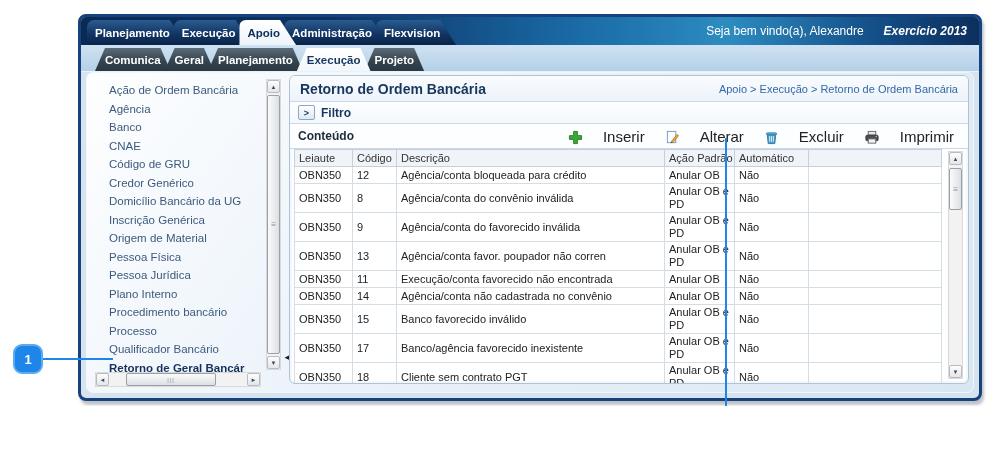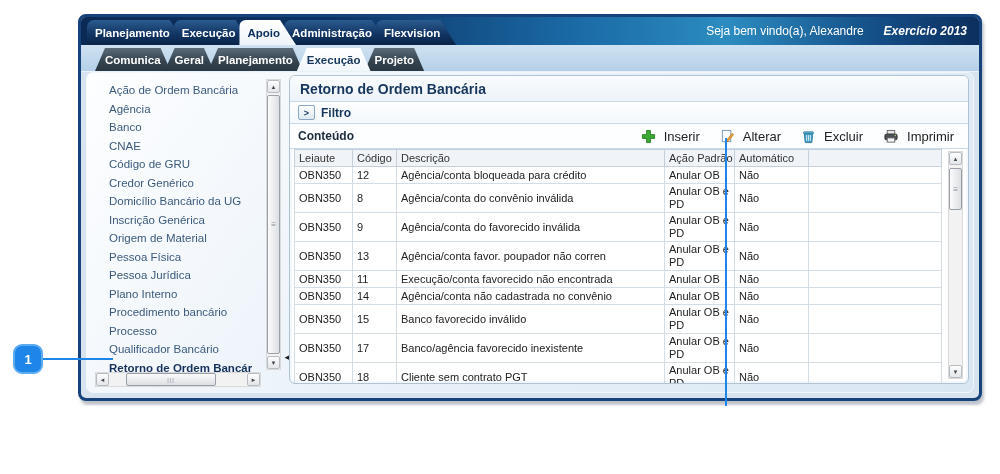--- a/index.html
+++ b/index.html
@@ -77,21 +77,21 @@
   .filtro-row { height:22px; flex:0 0 22px; display:flex; align-items:center; padding:0 8px;
     background:linear-gradient(to bottom,#fdfeff,#f3f8fc); border-bottom:1px solid #c9d9e7; }
   .filter-toggle { width:17px; height:15px; margin-right:6px; border:1px solid #8ba6bf; border-radius:2px;
     background:linear-gradient(to bottom,#ffffff,#dce8f2); font-size:9px; font-weight:bold; color:#17365d;
     display:flex; align-items:center; justify-content:center; cursor:pointer; }
   .filter-label { font-size:12px; font-weight:bold; color:#17365d; }
   .conteudo-row { height:25px; flex:0 0 25px; display:flex; align-items:center;
     padding:0 14px 0 8px; border-bottom:1px solid #c9d9e7; background:#fdfeff; }
   .content-label { font-size:12px; font-weight:bold; color:#1c2c3c; }
   .toolbar { margin-left:auto; display:flex; gap:20px; }
-  .tool-btn { display:flex; align-items:flex-start; gap:8px; font-size:13px; color:#222; cursor:pointer; }
+  .tool-btn { display:flex; align-items:flex-end; gap:20px; font-size:15px; color:#222; cursor:pointer; }
   .tool-btn svg { display:block; }
 
   
   .table-wrap { position:relative; flex:1 1 auto; overflow:hidden; padding:0 0 0 4px; }
   table.grid { border-collapse:collapse; table-layout:fixed; width:calc(100% - 26px); font-size:11px; }
   table.grid th { background:#f0f3f7; border:1px solid #c6d0da; font-weight:normal; text-align:left;
     color:#333; padding:1px 4px; height:16px; overflow:hidden; white-space:nowrap; }
   table.grid td { border:1px solid #d4dce4; padding:1px 4px; color:#222; line-height:13px;
     vertical-align:middle; overflow:hidden; }
   table.grid tr { height:17px;padding-left:44px; }
@@ -154,38 +154,39 @@
             <div class="side-item">Credor Genérico</div>
             <div class="side-item">Domicílio Bancário da UG</div>
             <div class="side-item">Inscrição Genérica</div>
             <div class="side-item">Origem de Material</div>
             <div class="side-item">Pessoa Física</div>
             <div class="side-item">Pessoa Jurídica</div>
             <div class="side-item">Plano Interno</div>
             <div class="side-item">Procedimento bancário</div>
             <div class="side-item">Processo</div>
             <div class="side-item">Qualificador Bancário</div>
-            <div class="side-item selected">Retorno de Ordem Bancár</div>
+            <div class="side-item selected">Retorno de Geral Bancár</div>
           </div>
         <div class="sb-track-v sidebar-vscroll">
           <div class="sb-btn" style="top:0;">▲</div>
           <div class="sb-thumb-v" style="top:15px; bottom:15px;">≡</div>
           <div class="sb-btn" style="bottom:0;">▼</div>
         </div>
         <div class="sidebar-hscroll">
           <div class="sb-btn-h" style="left:0;">◄</div>
           <div class="sb-thumb-h" style="left:30px; width:90px;">|||</div>
           <div class="sb-btn-h" style="right:0;">►</div>
         </div>
       </div>
       <div class="collapse-handle">◄</div>
 
       <div class="main-panel">
         <div class="title-row">
           <span class="page-title">Retorno de Ordem Bancária</span>
+          <span class="breadcrumb">Apoio &gt; Execução &gt; Retorno de Ordem Bancária</span>
         </div>
 
         <div class="filtro-row">
           <span class="filter-toggle">&gt;</span>
           <span class="filter-label">Filtro</span>
         </div>
 
         <div class="conteudo-row">
           <span class="content-label">Conteúdo</span>
           <div class="toolbar">

